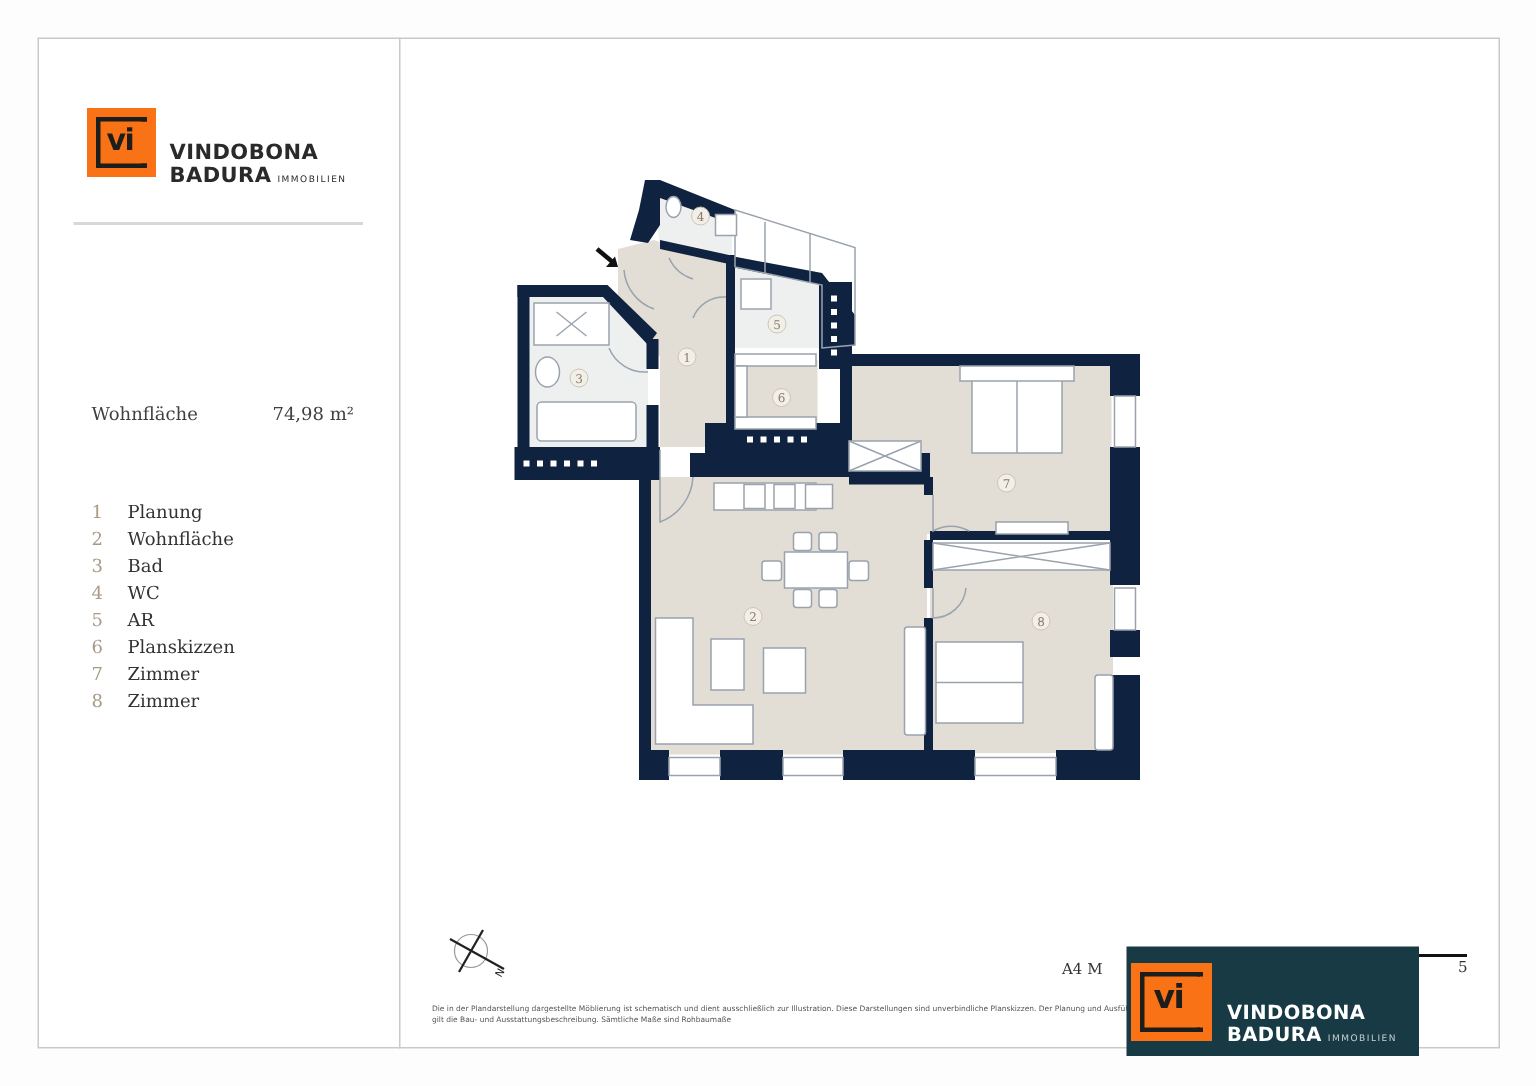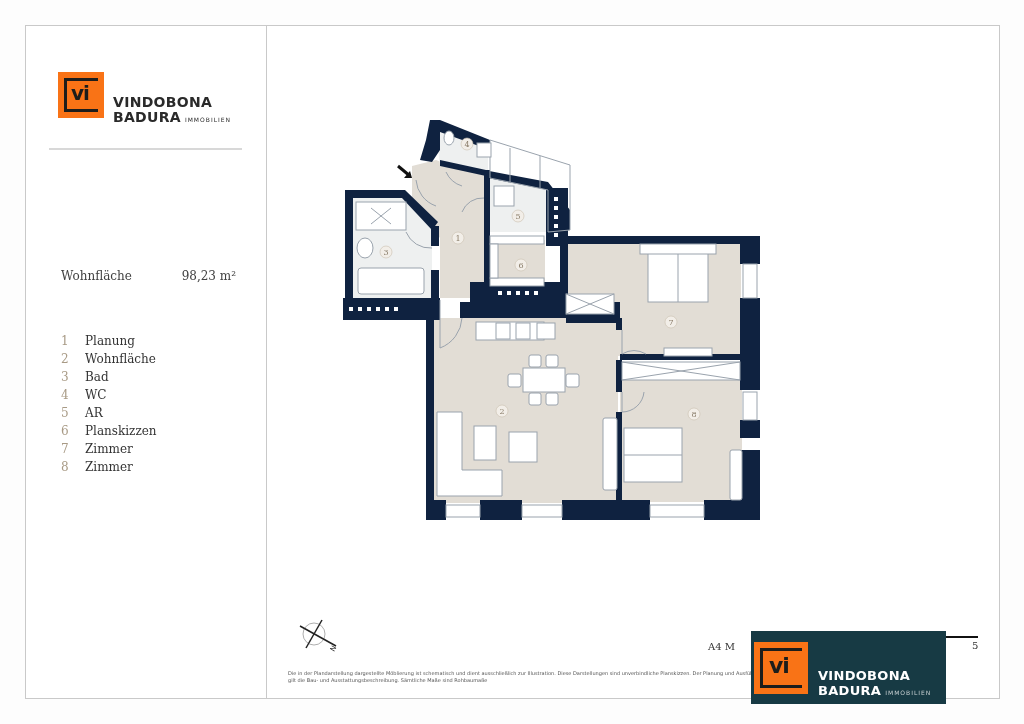--- a/index.html
+++ b/index.html
@@ -49,21 +49,21 @@
   </div>
   <div class="logo-text">
     <div class="l1">VINDOBONA</div>
     <div class="l2"><span>BADURA</span><span class="sub">IMMOBILIEN</span></div>
   </div>
 </div>
 <div class="hr"></div>
 
 <div class="area">
   <span>Wohnfläche</span>
-  <span>98,23 m²</span>
+  <span>74,98 m²</span>
 </div>
 
 <div class="legend">
   <div class="row">
       <span class="num">1</span>
       <span>Planung</span>
     </div>
   <div class="row">
       <span class="num">2</span>
       <span>Wohnfläche</span>

